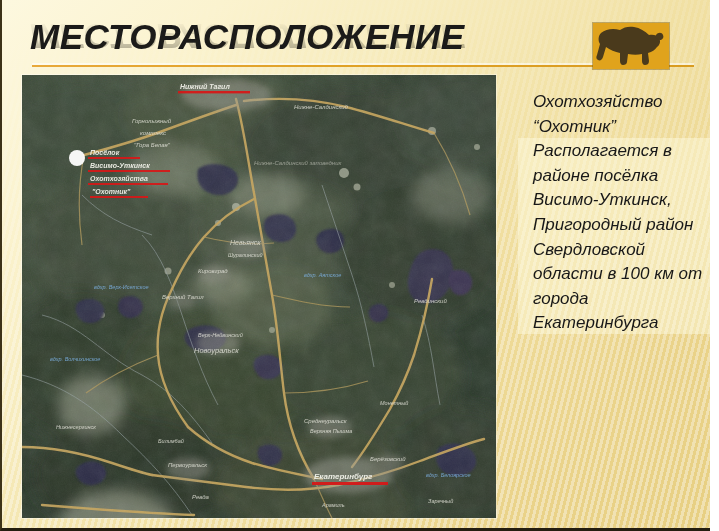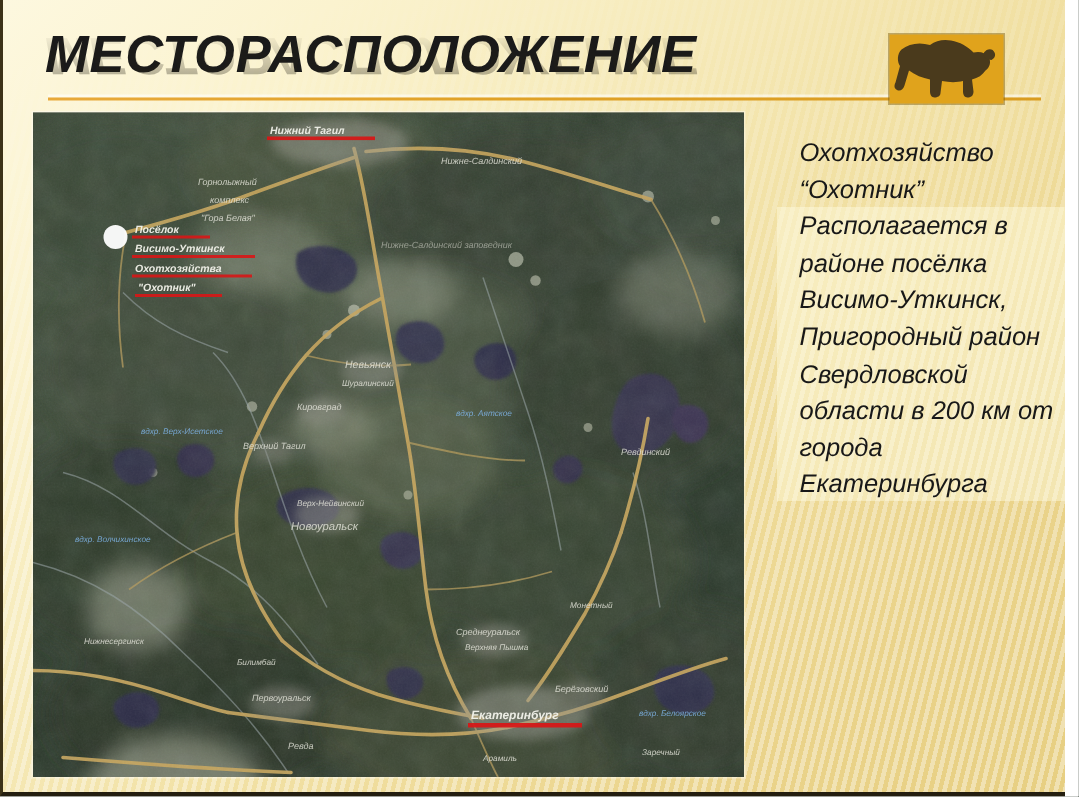--- a/index.html
+++ b/index.html
@@ -367,15 +367,15 @@
       <g font-family="Liberation Sans, sans-serif" font-size="5.5" fill="#7fb4e8" opacity="0.85">
         <text x="72" y="214">вдхр. Верх-Исетское</text>
         <text x="282" y="202">вдхр. Аятское</text>
         <text x="28" y="286">вдхр. Волчихинское</text>
         <text x="404" y="402">вдхр. Белоярское</text>
       </g>
     </svg>
   </div>
 
   <div id="text-wash"></div>
-  <div id="body-text">Охотхозяйство “Охотник” Располагается в районе посёлка Висимо-Уткинск, Пригородный район Свердловской области в 200 км от города Екатеринбурга</div>
+  <div id="body-text">Охотхозяйство “Охотник” Располагается в районе посёлка Висимо-Уткинск, Пригородный район Свердловской области в 100 км от города Екатеринбурга</div>
 
 </div>
 
 </body></html>

